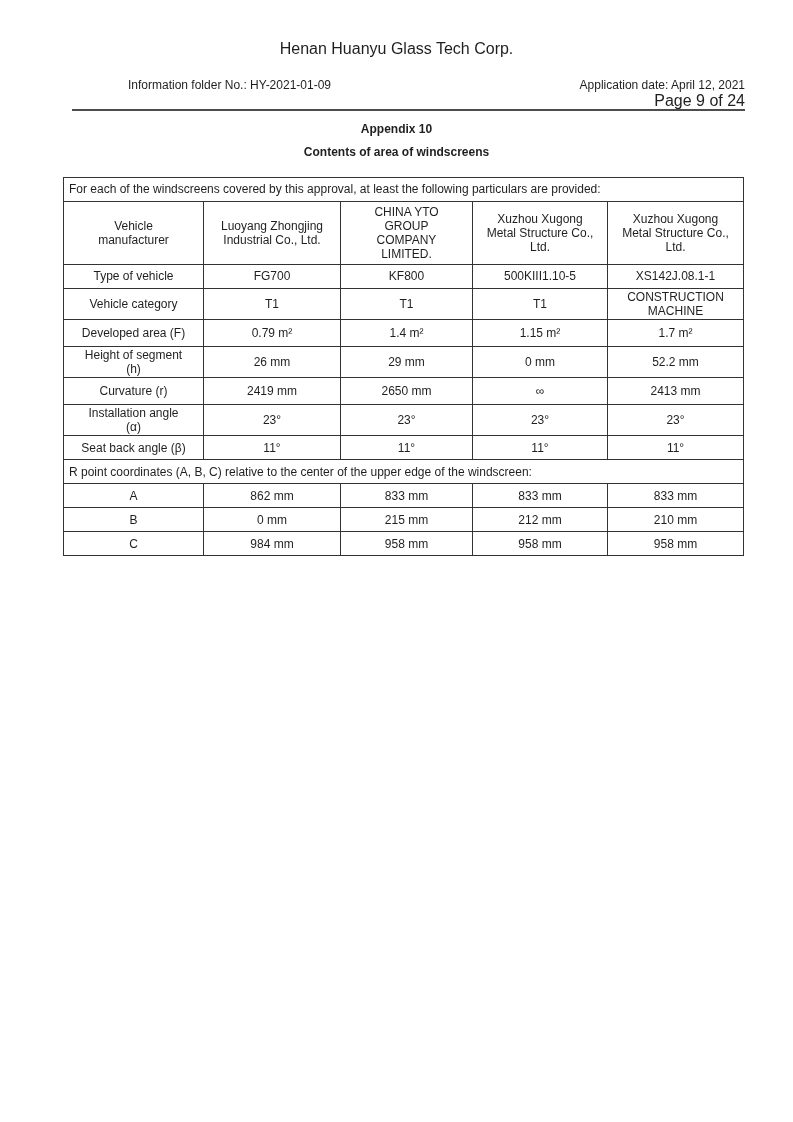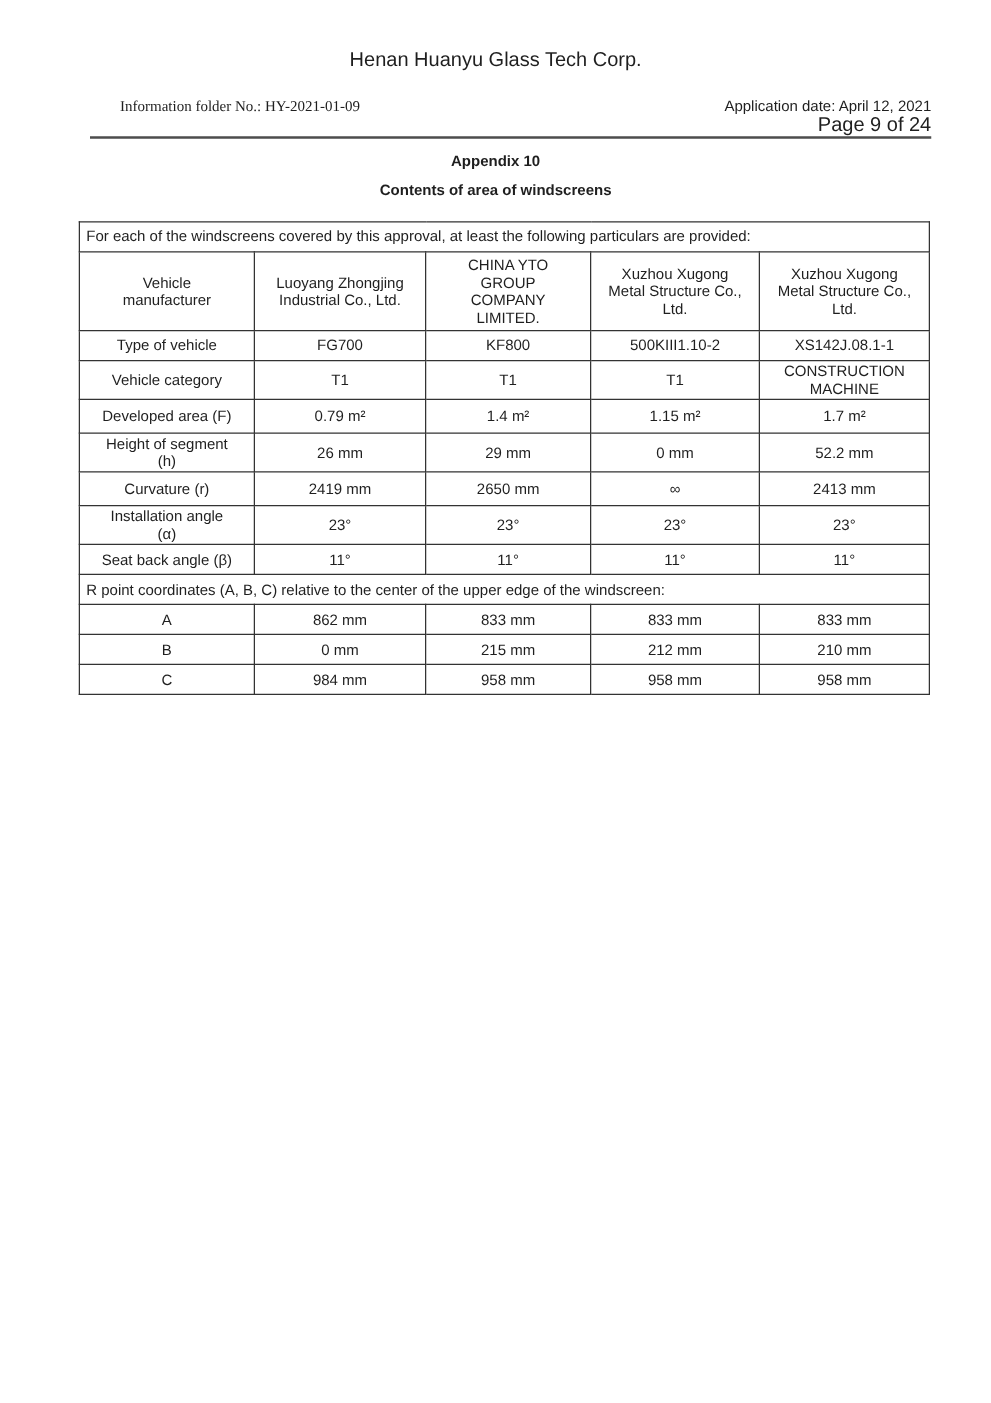--- a/index.html
+++ b/index.html
@@ -23,21 +23,21 @@
   }
   .head-block {
     margin: 20px 48px 0 72px;
   }
   .info-row {
     display: flex;
     justify-content: space-between;
     font-size: 12px;
     line-height: 15px;
   }
-  .info-left { margin-left: 24px; font-family: Liberation Serif, serif; }
+  .info-left { margin-left: 56px; }
   .page-line {
     text-align: right;
     font-size: 16px;
     line-height: 15px;
   }
   .divider {
     border: none;
     border-top: 2px solid #4d4d4d;
     margin: 1px 48px 0 72px;
   }
@@ -118,21 +118,21 @@
 Metal Structure Co.,
 Ltd.</td>
       <td>Xuzhou Xugong
 Metal Structure Co.,
 Ltd.</td>
     </tr>
     <tr style="height:24px">
       <td>Type of vehicle</td>
       <td>FG700</td>
       <td>KF800</td>
-      <td>500KIII1.10-2</td>
+      <td>500KIII1.10-5</td>
       <td>XS142J.08.1-1</td>
     </tr>
     <tr style="height:28px">
       <td>Vehicle category</td>
       <td>T1</td>
       <td>T1</td>
       <td>T1</td>
       <td>CONSTRUCTION
 MACHINE</td>
     </tr>

